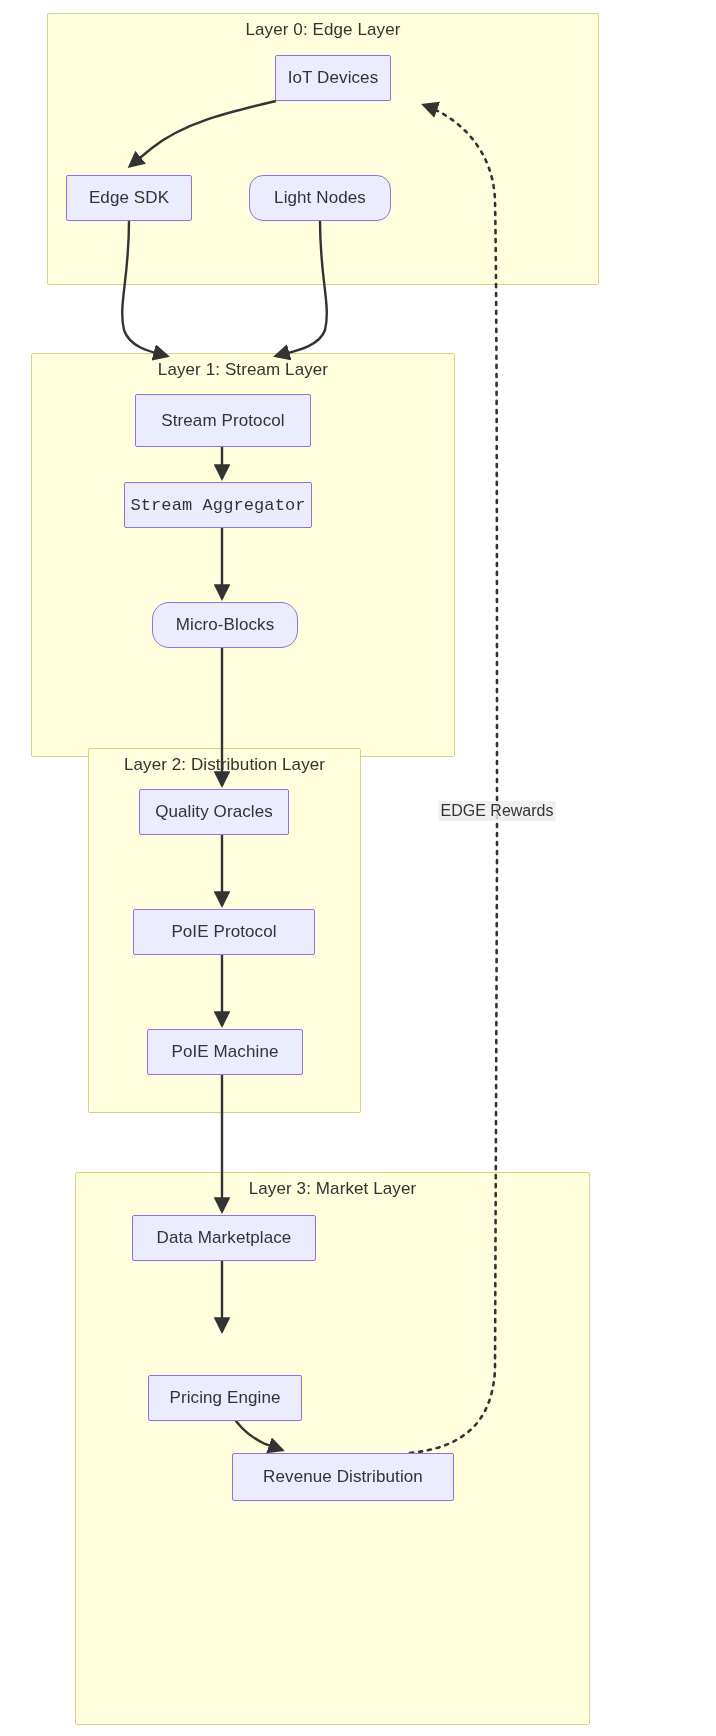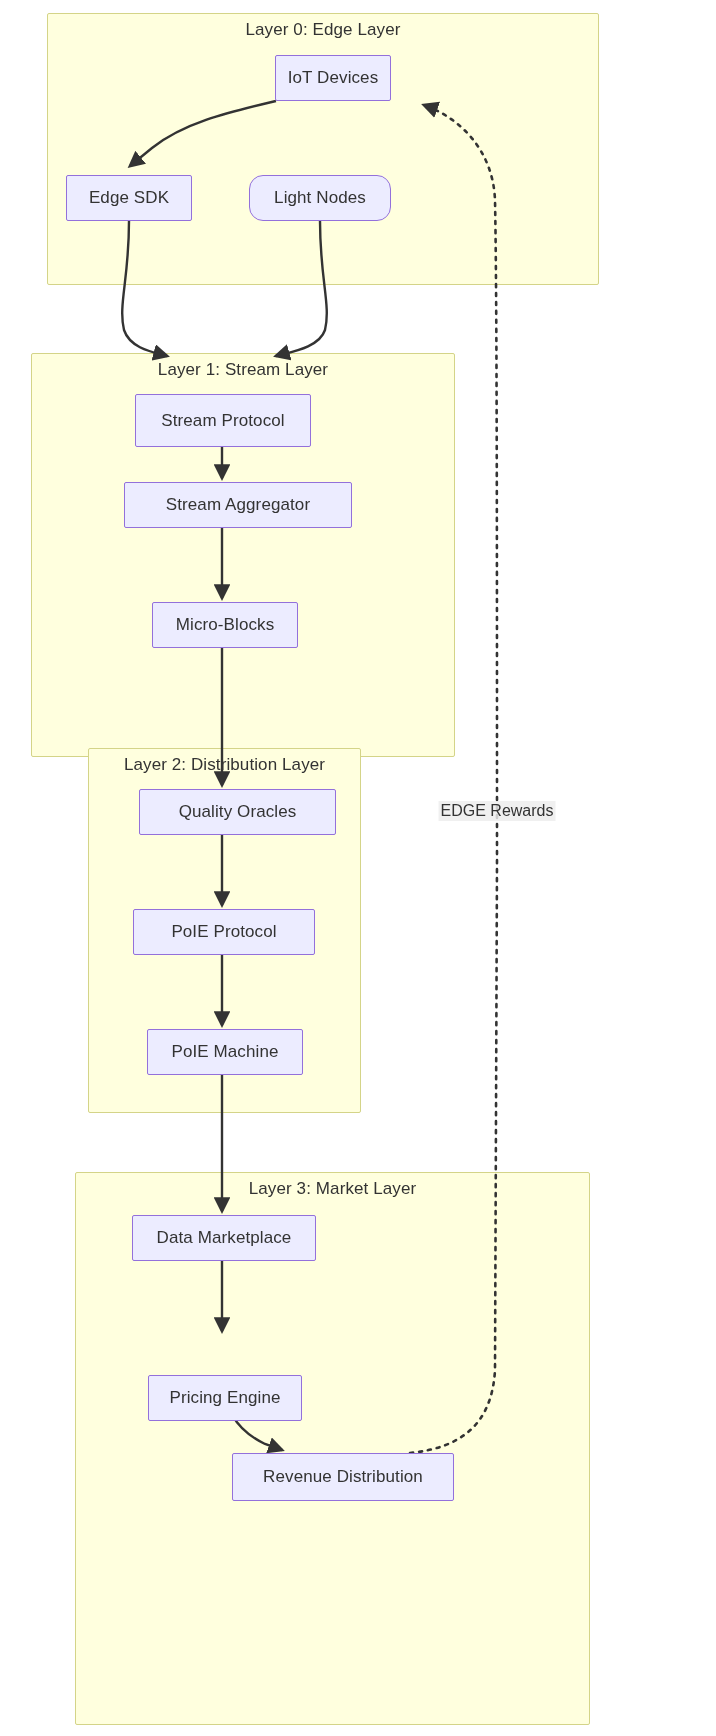--- a/index.html
+++ b/index.html
@@ -100,29 +100,29 @@
   </div>
 
   <div class="node" style="left:249px;top:175px;width:142px;height:46px;border-radius:14px;">
     <span>Light Nodes</span>
   </div>
 
   <div class="node" style="left:135px;top:362px;width:176px;height:53px;margin-top:32px;">
     <span>Stream Protocol</span>
   </div>
 
-  <div class="node" style="left:124px;top:482px;width:228px;height:46px;">
+  <div class="node" style="left:124px;top:482px;width:188px;height:46px;font-family:Liberation Mono, monospace;">
     <span>Stream Aggregator</span>
   </div>
 
-  <div class="node" style="left:152px;top:602px;width:146px;height:46px;">
+  <div class="node" style="left:152px;top:602px;width:146px;height:46px;border-radius:17px;">
     <span>Micro-Blocks</span>
   </div>
 
-  <div class="node" style="left:139px;top:789px;width:197px;height:46px;align-items:center;">
+  <div class="node" style="left:139px;top:789px;width:150px;height:46px;align-items:center;">
     <span>Quality Oracles</span>
   </div>
 
   <div class="node" style="left:133px;top:909px;width:182px;height:46px;">
     <span>PoIE Protocol</span>
   </div>
 
   <div class="node" style="left:147px;top:1029px;width:156px;height:46px;">
     <span>PoIE Machine</span>
   </div>

